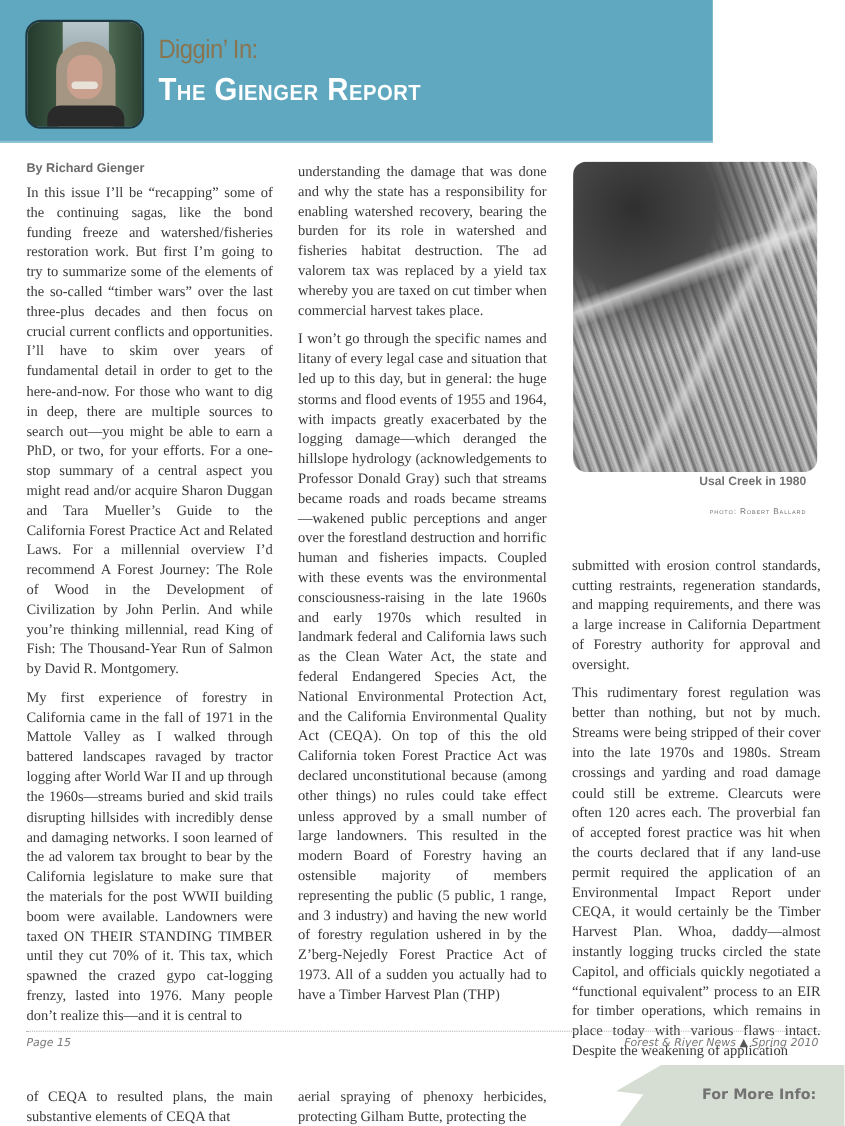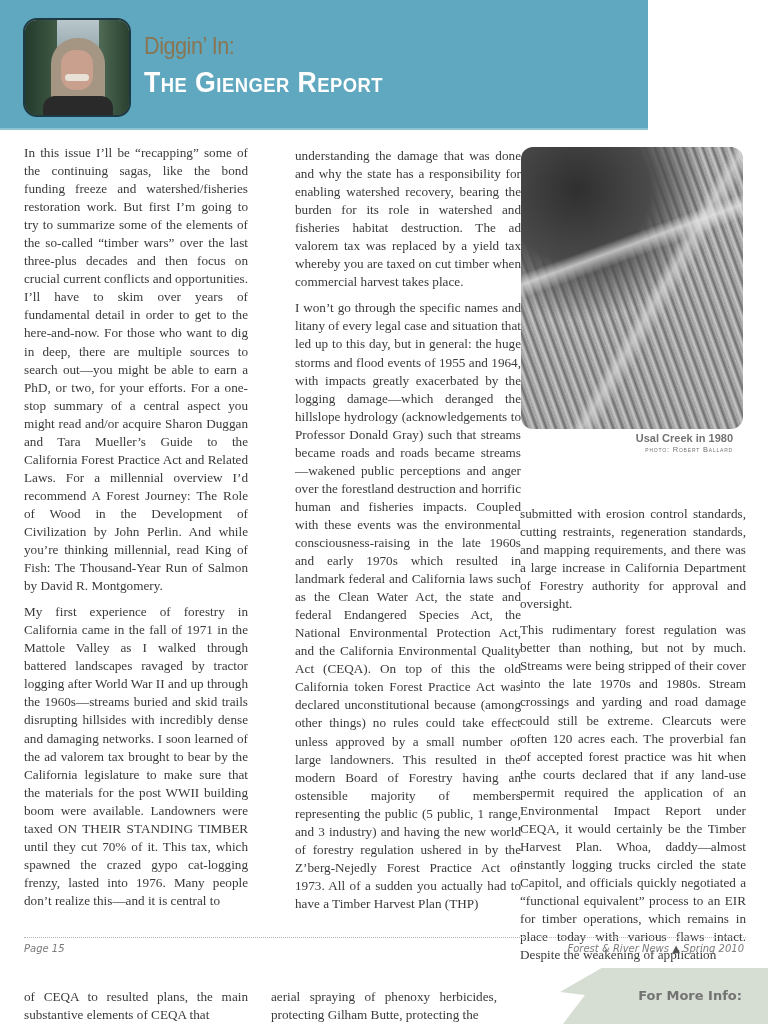--- a/index.html
+++ b/index.html
@@ -37,42 +37,42 @@
       font-weight: bold; font-variant: small-caps;
       font-size: 29px; color: #ffffff; letter-spacing: 0.5px;
       transform: scaleX(0.92); transform-origin: left;
     }
     .col {
       position: absolute; font-size: 13.2px; line-height: 18.05px;
       text-align: justify; color: #3a3a3a;
     }
     .col p { margin: 0 0 8px 0; }
     .col1 { left: 24px; top: 144px; width: 224px; }
-    .col2 { left: 271px; top: 147px; width: 226px; margin-left: 24px; }
+    .col2 { left: 271px; top: 147px; width: 226px; }
     .col3 { left: 520px; top: 505px; width: 226px; }
     .byline {
       font-family: "Liberation Sans", "DejaVu Sans", sans-serif;
       font-size: 11.5px; color: #6b6b6b; font-weight: bold; margin-bottom: 4px;
     }
     .photo {
       position: absolute; left: 521px; top: 147px; width: 222px; height: 282px;
       border-radius: 12px; overflow: hidden;
       background:
         linear-gradient(160deg, transparent 35%, rgba(230,230,230,0.75) 38%, transparent 42%),
         linear-gradient(120deg, transparent 55%, rgba(220,220,220,0.6) 58%, transparent 62%),
         radial-gradient(circle at 25% 15%, #2f2f2f 0%, #4a4a4a 25%, transparent 45%),
         repeating-linear-gradient(70deg, #9a9a9a 0px, #c8c8c8 3px, #6e6e6e 6px, #b5b5b5 9px),
         #9b9b9b;
     }
     .caption {
       position: absolute; right: 35px; top: 432px; text-align: right;
       font-family: "Liberation Sans", "DejaVu Sans", sans-serif; color: #737373;
     }
     .caption .cap-main { font-size: 11px; font-weight: bold; }
-    .caption .cap-credit { font-size: 7.5px; font-variant: small-caps; letter-spacing: 0.8px; margin-top: 1px; }
+    .caption .cap-credit { font-size: 7.5px; font-variant: small-caps; letter-spacing: 0.8px; margin-top: 16px; }
     .rule {
       position: absolute; left: 24px; top: 937px; width: 722px; height: 0;
       border-top: 1px dotted #b5b5b5;
     }
     .footer-left, .footer-right {
       position: absolute; top: 943px;
       font-family: "DejaVu Sans", sans-serif; font-size: 10px; color: #7a7a7a;
       font-style: italic;
     }
     .footer-left { left: 24px; }
@@ -101,20 +101,21 @@
     <div class="hair"></div>
     <div class="face"></div>
     <div class="moustache"></div>
     <div class="shirt"></div>
   </div>
   <div class="kicker">Diggin’ In:</div>
   <div class="title">The Gienger Report</div>
 </div>
 
 <div class="col col1">
+  <div class="byline">By Richard Gienger</div>
   <p>In this issue I’ll be “recapping” some of the continuing sagas, like the bond funding freeze and watershed/fisheries restoration work. But first I’m going to try to summarize some of the elements of the so-called “timber wars” over the last three-plus decades and then focus on crucial current conflicts and opportunities. I’ll have to skim over years of fundamental detail in order to get to the here-and-now. For those who want to dig in deep, there are multiple sources to search out—you might be able to earn a PhD, or two, for your efforts. For a one-stop summary of a central aspect you might read and/or acquire Sharon Duggan and Tara Mueller’s Guide to the California Forest Practice Act and Related Laws. For a millennial overview I’d recommend A Forest Journey: The Role of Wood in the Development of Civilization by John Perlin. And while you’re thinking millennial, read King of Fish: The Thousand-Year Run of Salmon by David R. Montgomery.</p>
   <p>My first experience of forestry in California came in the fall of 1971 in the Mattole Valley as I walked through battered landscapes ravaged by tractor logging after World War II and up through the 1960s—streams buried and skid trails disrupting hillsides with incredibly dense and damaging networks. I soon learned of the ad valorem tax brought to bear by the California legislature to make sure that the materials for the post WWII building boom were available. Landowners were taxed ON THEIR STANDING TIMBER until they cut 70% of it. This tax, which spawned the crazed gypo cat-logging frenzy, lasted into 1976. Many people don’t realize this—and it is central to</p>
 </div>
 
 <div class="col col2">
   <p>understanding the damage that was done and why the state has a responsibility for enabling watershed recovery, bearing the burden for its role in watershed and fisheries habitat destruction. The ad valorem tax was replaced by a yield tax whereby you are taxed on cut timber when commercial harvest takes place.</p>
   <p>I won’t go through the specific names and litany of every legal case and situation that led up to this day, but in general: the huge storms and flood events of 1955 and 1964, with impacts greatly exacerbated by the logging damage—which deranged the hillslope hydrology (acknowledgements to Professor Donald Gray) such that streams became roads and roads became streams—wakened public perceptions and anger over the forestland destruction and horrific human and fisheries impacts. Coupled with these events was the environmental consciousness-raising in the late 1960s and early 1970s which resulted in landmark federal and California laws such as the Clean Water Act, the state and federal Endangered Species Act, the National Environmental Protection Act, and the California Environmental Quality Act (CEQA). On top of this the old California token Forest Practice Act was declared unconstitutional because (among other things) no rules could take effect unless approved by a small number of large landowners. This resulted in the modern Board of Forestry having an ostensible majority of members representing the public (5 public, 1 range, and 3 industry) and having the new world of forestry regulation ushered in by the Z’berg-Nejedly Forest Practice Act of 1973. All of a sudden you actually had to have a Timber Harvest Plan (THP)</p>
 </div>
 
 <div class="photo"></div>

